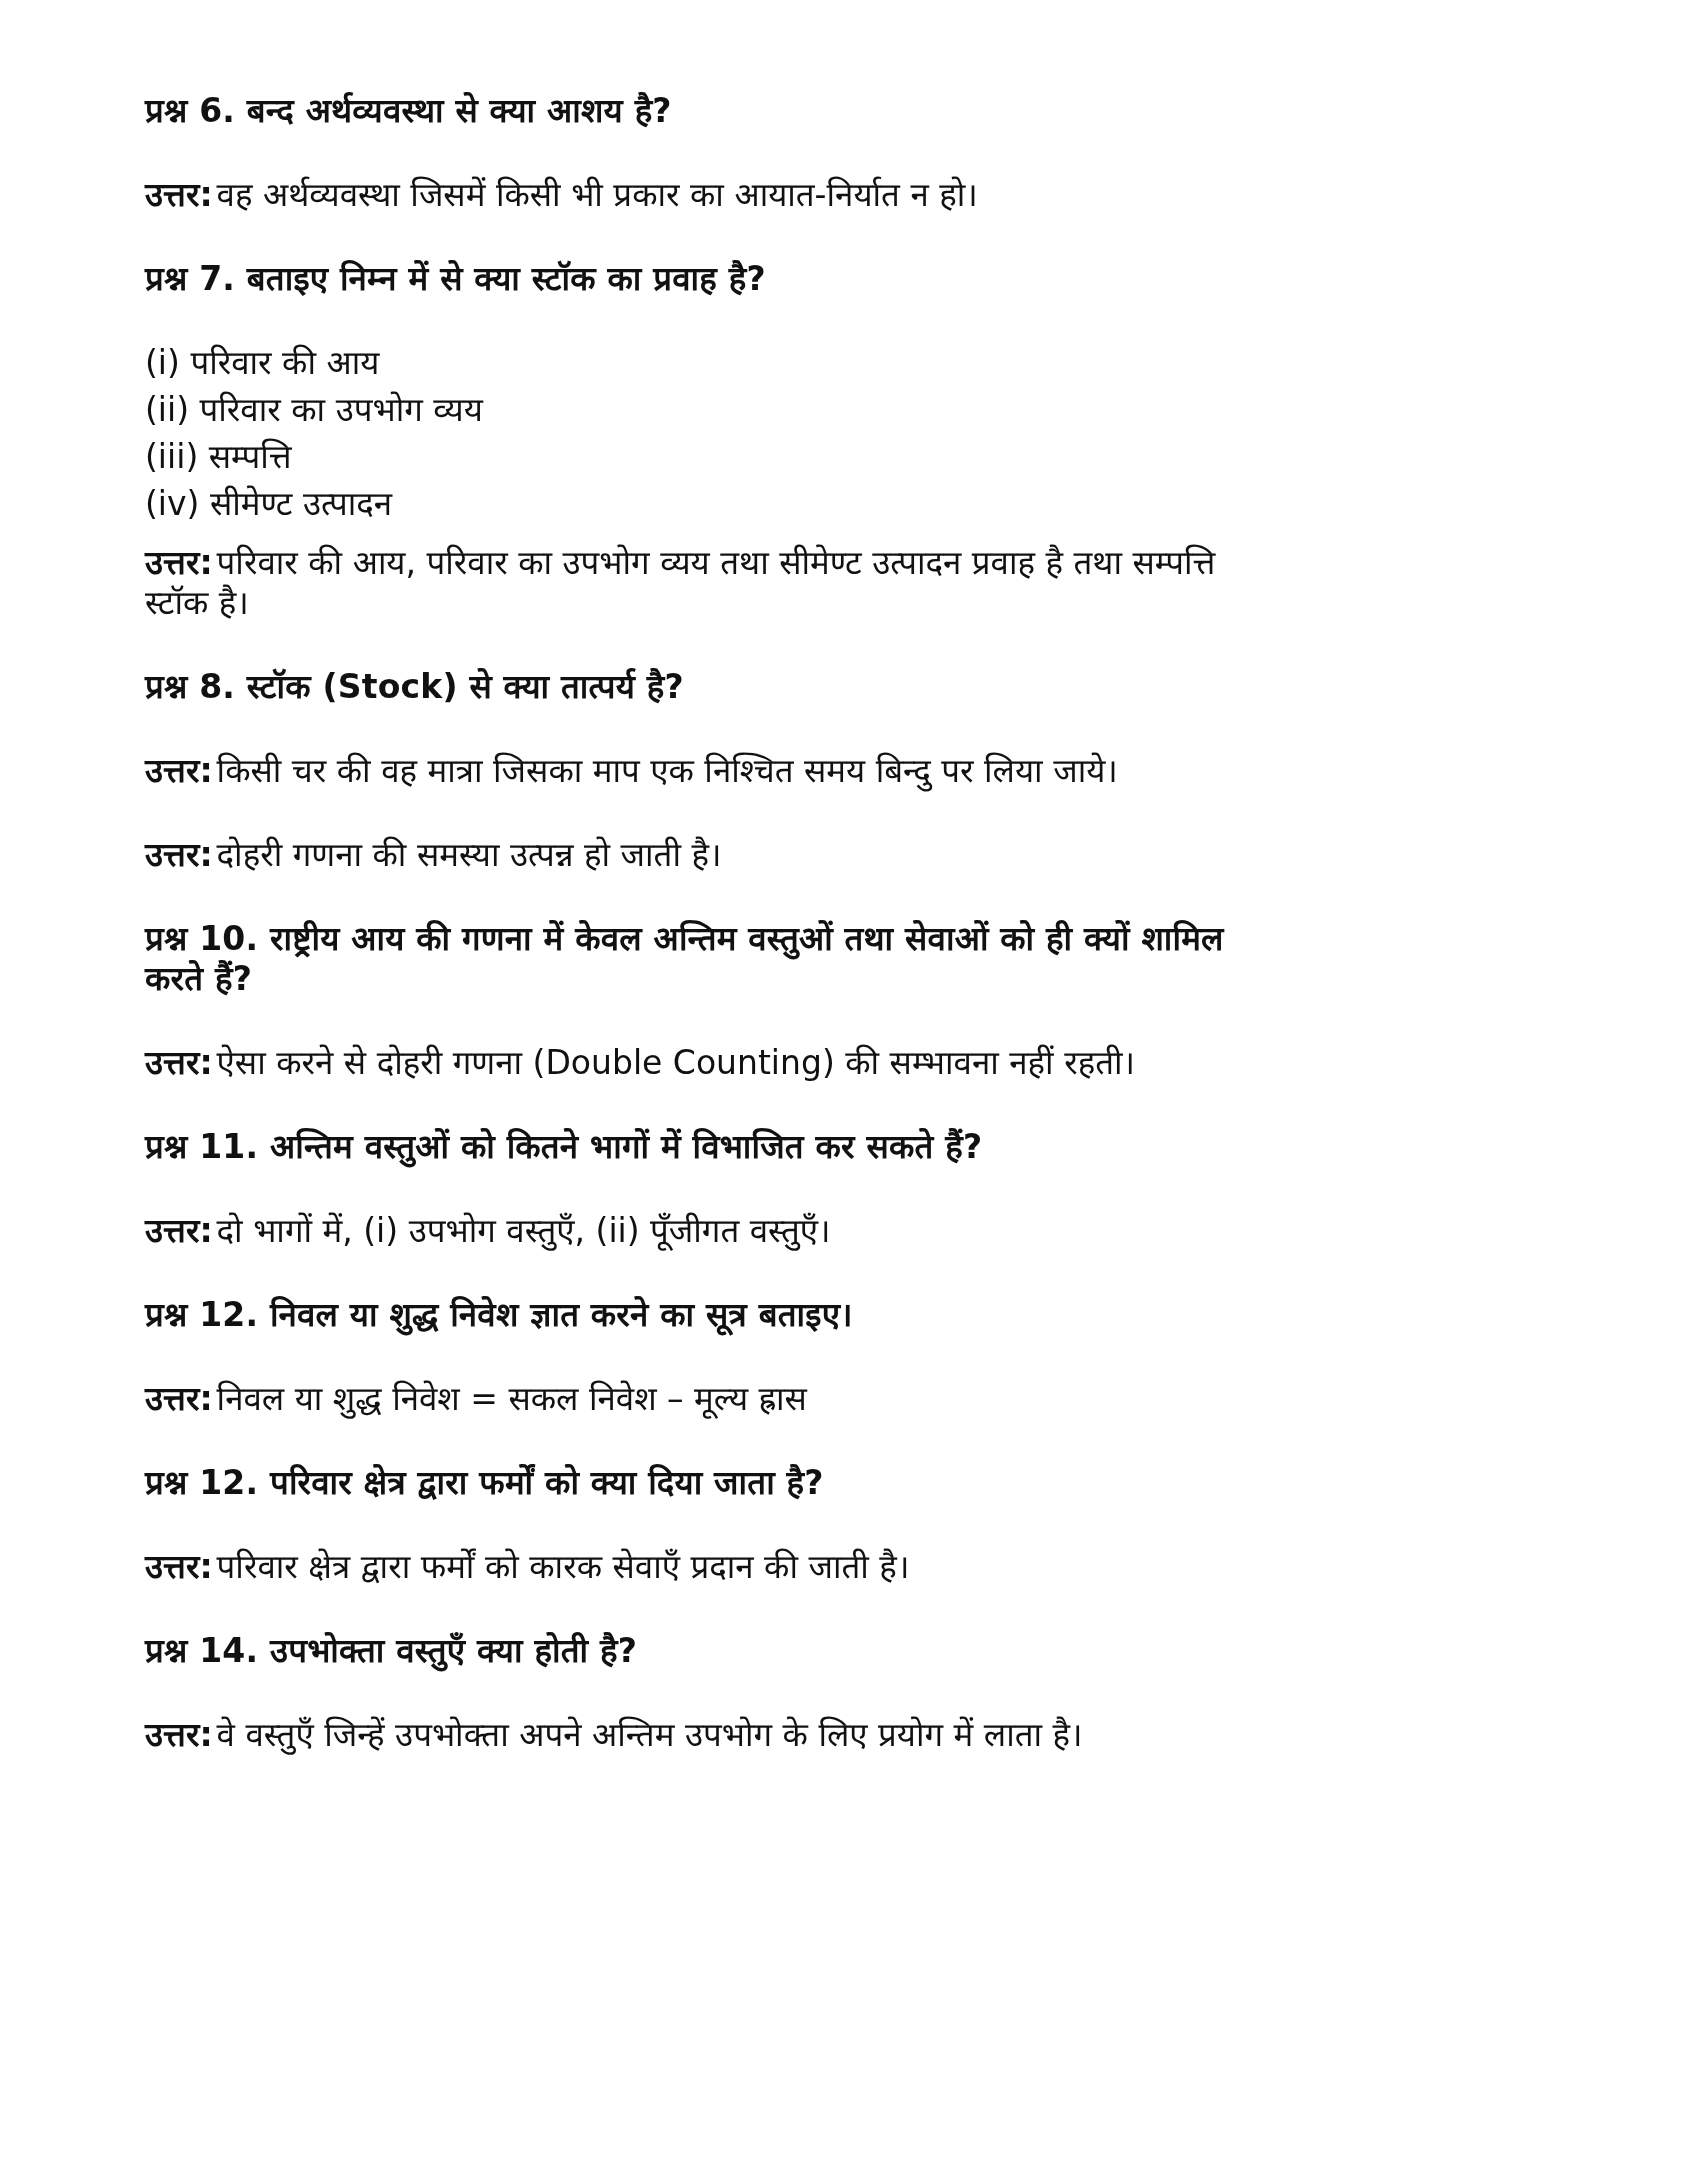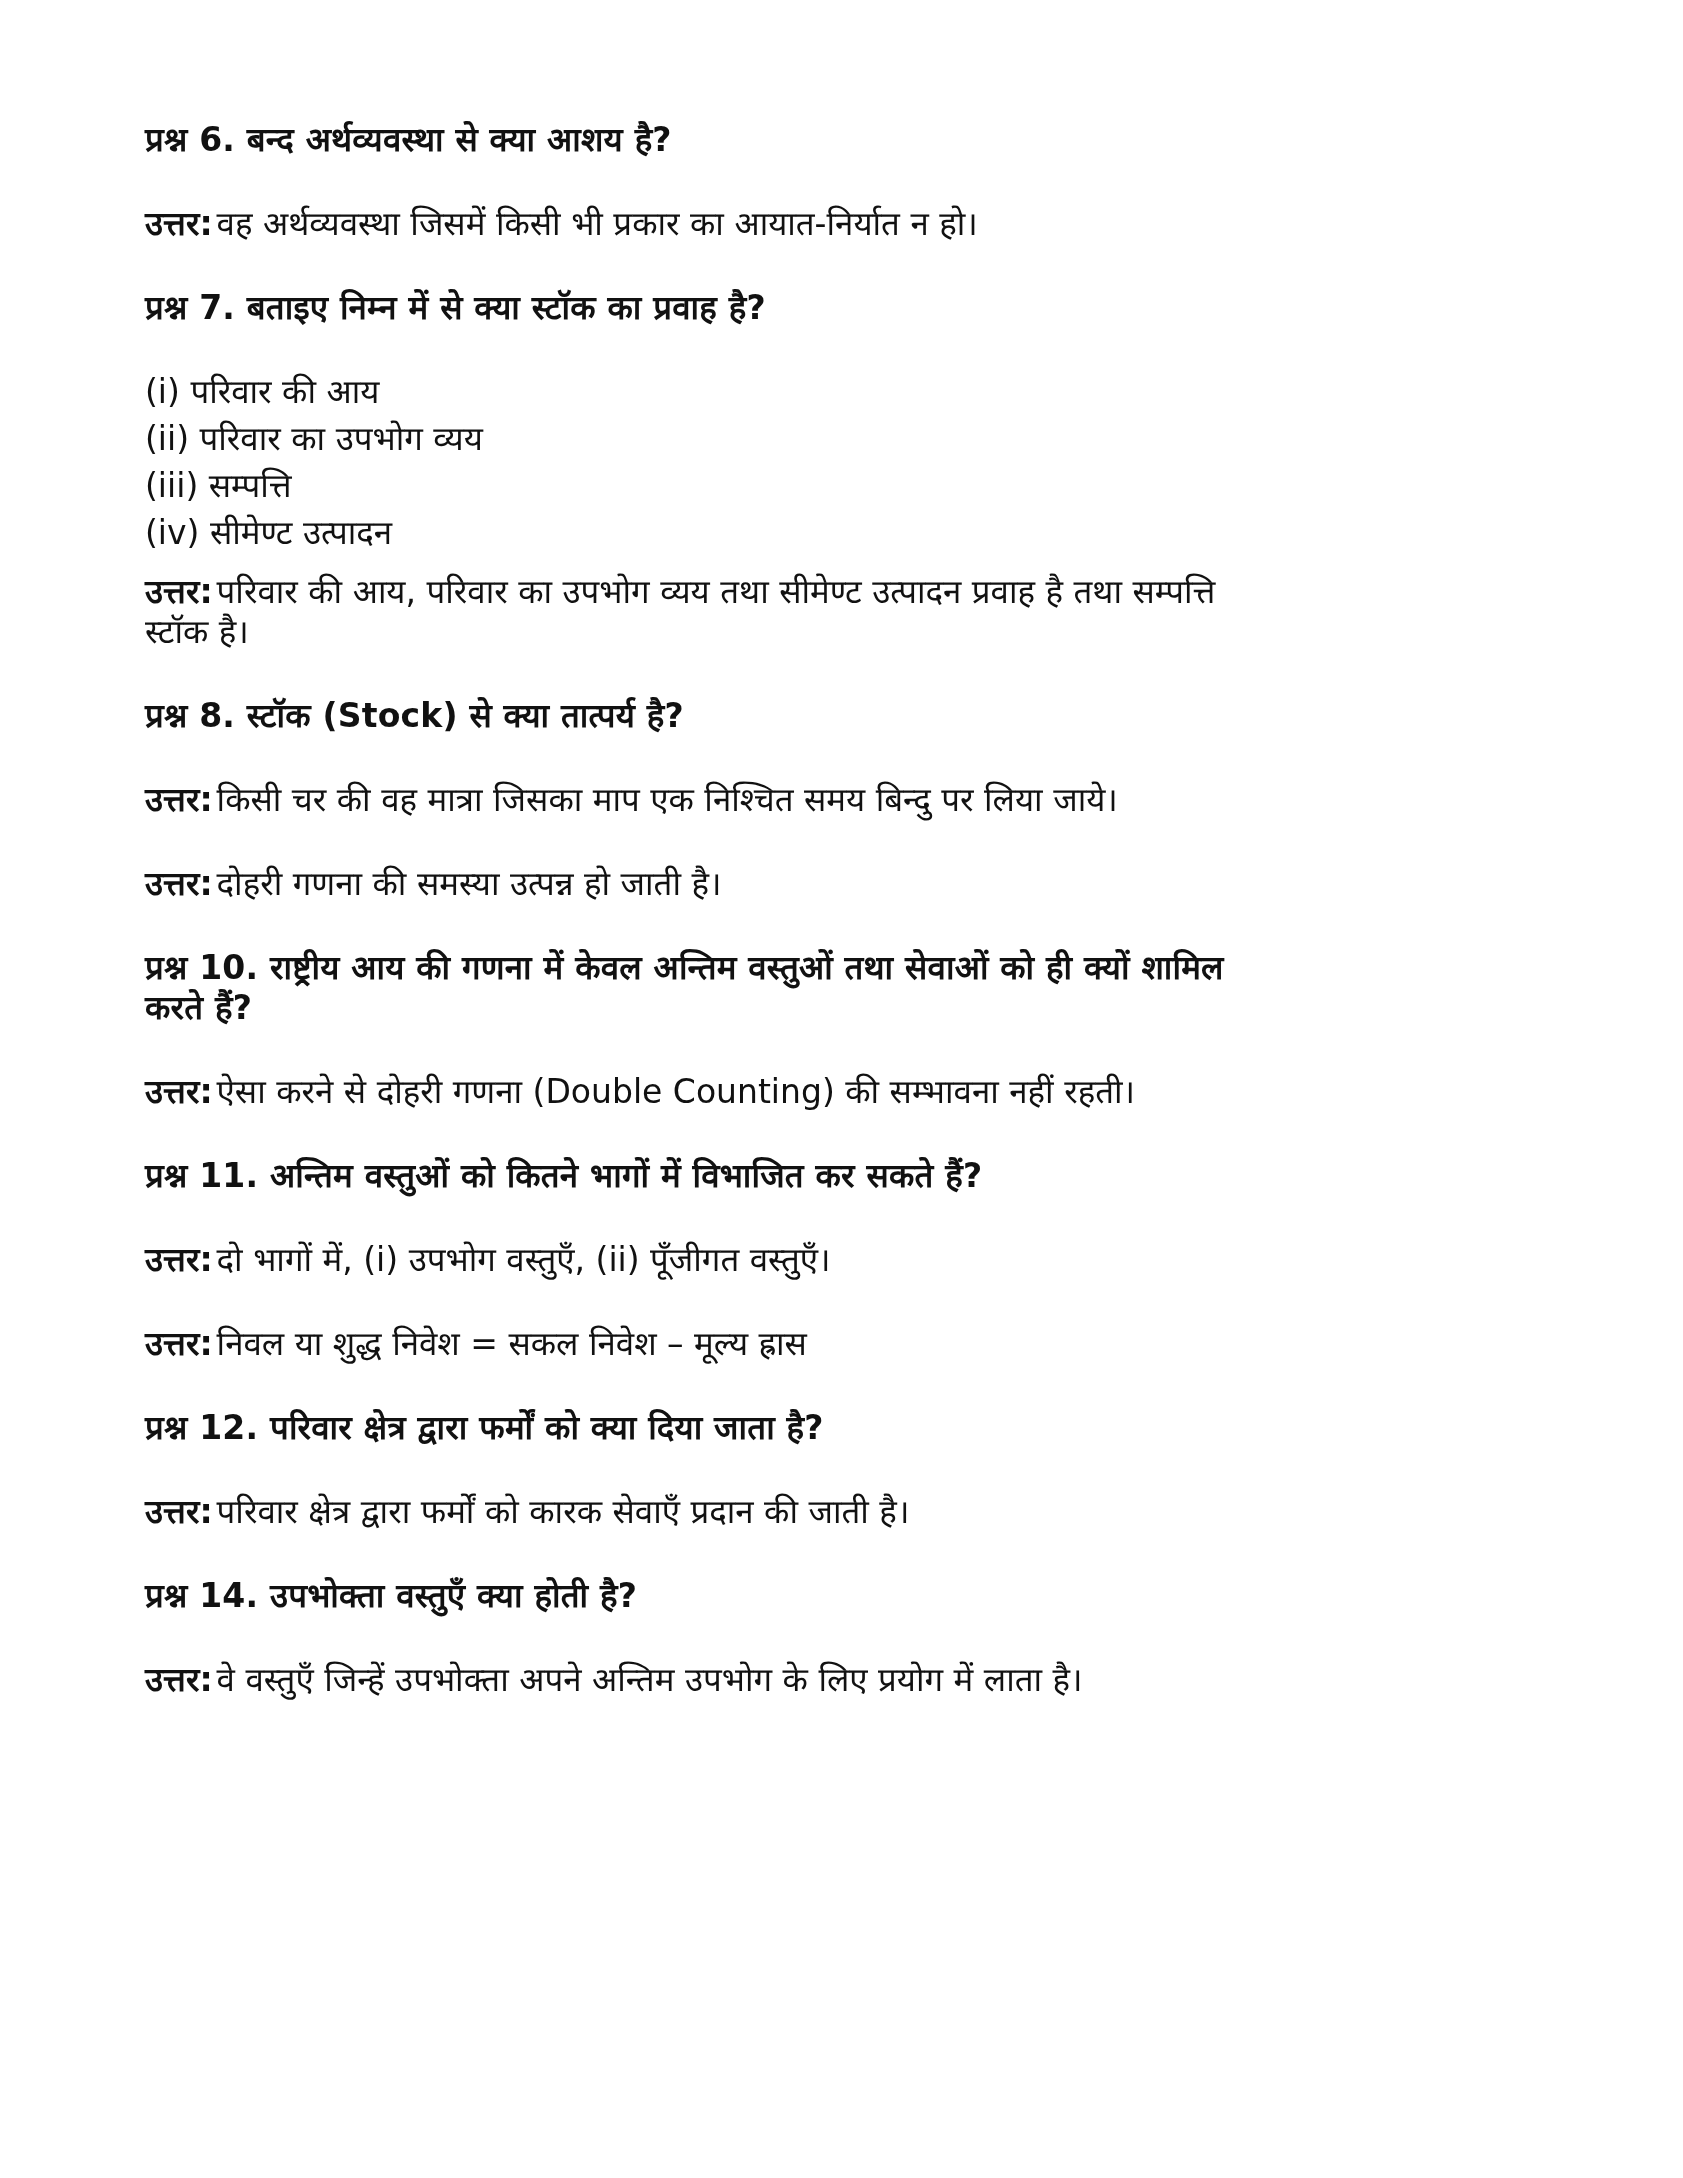--- a/index.html
+++ b/index.html
@@ -11,21 +11,21 @@
     width: 1683px;
     height: 2178px;
     font-family: "DejaVu Sans", "Liberation Sans", sans-serif;
     color: #111111;
     overflow: hidden;
   }
   .page {
     box-sizing: border-box;
     width: 1378px;
     height: 2178px;
-    padding: 120px 139px 0 145px;
+    padding: 91px 139px 0 145px;
     background: #ffffff;
   }
   .qa-block { margin: 0; }
   .question {
     font-size: 33px;
     line-height: 40px;
     font-weight: 700;
     margin: 0 0 44px 0;
     letter-spacing: 0.2px;
   }
@@ -83,20 +83,21 @@
     <h2 class="question">प्रश्न 10. राष्ट्रीय आय की गणना में केवल अन्तिम वस्तुओं तथा सेवाओं को ही क्यों शामिल करते हैं?</h2>
     <p class="answer"><strong class="label">उत्तर:</strong><span>ऐसा करने से दोहरी गणना (Double Counting) की सम्भावना नहीं रहती।</span></p>
   </section>
 
   <section class="qa-block">
     <h2 class="question">प्रश्न 11. अन्तिम वस्तुओं को कितने भागों में विभाजित कर सकते हैं?</h2>
     <p class="answer"><strong class="label">उत्तर:</strong><span>दो भागों में, (i) उपभोग वस्तुएँ, (ii) पूँजीगत वस्तुएँ।</span></p>
   </section>
 
   <section class="qa-block">
+    <h2 class="question">प्रश्न 12. निवल या शुद्ध निवेश ज्ञात करने का सूत्र बताइए।</h2>
     <p class="answer"><strong class="label">उत्तर:</strong><span>निवल या शुद्ध निवेश = सकल निवेश – मूल्य ह्रास</span></p>
   </section>
 
   <section class="qa-block">
     <h2 class="question">प्रश्न 12. परिवार क्षेत्र द्वारा फर्मों को क्या दिया जाता है?</h2>
     <p class="answer"><strong class="label">उत्तर:</strong><span>परिवार क्षेत्र द्वारा फर्मों को कारक सेवाएँ प्रदान की जाती है।</span></p>
   </section>
 
   <section class="qa-block">
     <h2 class="question">प्रश्न 14. उपभोक्ता वस्तुएँ क्या होती है?</h2>

